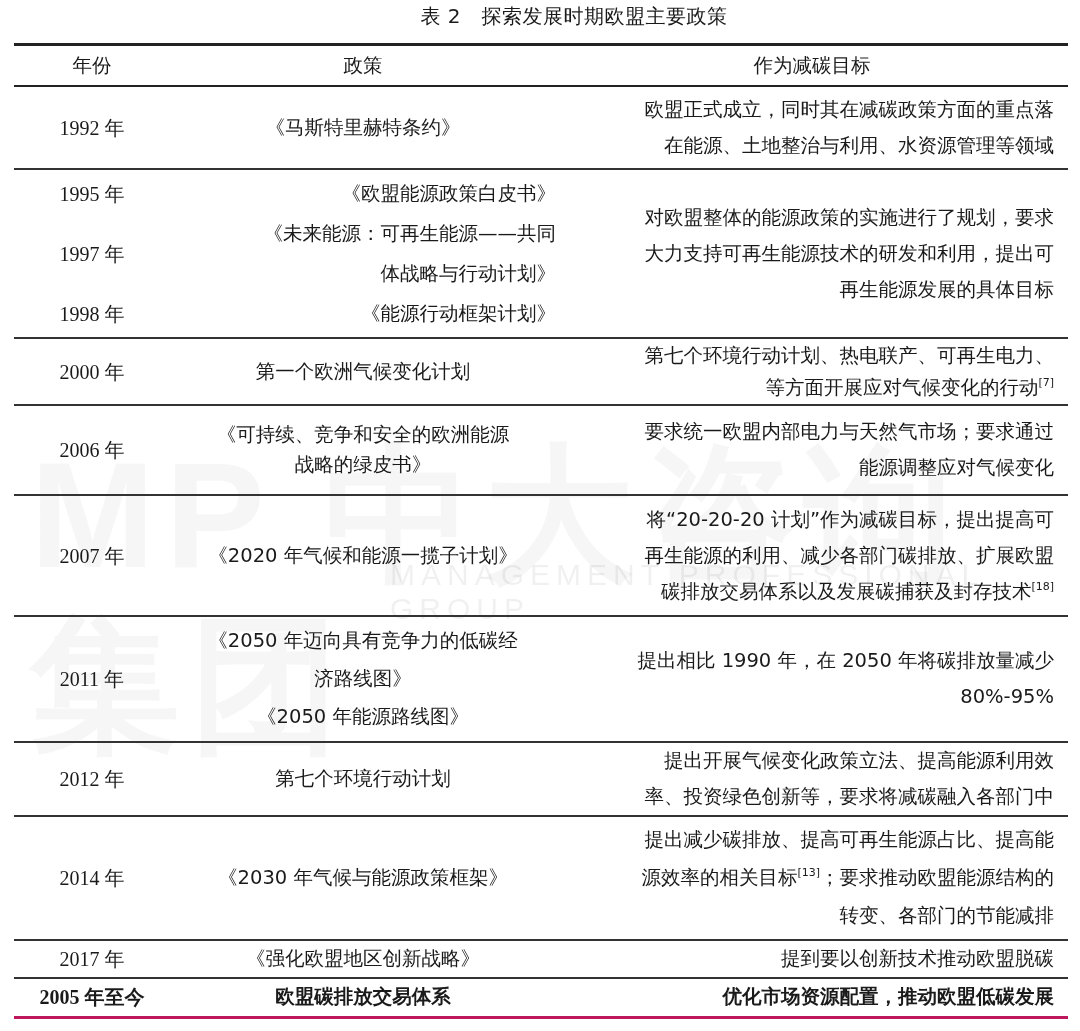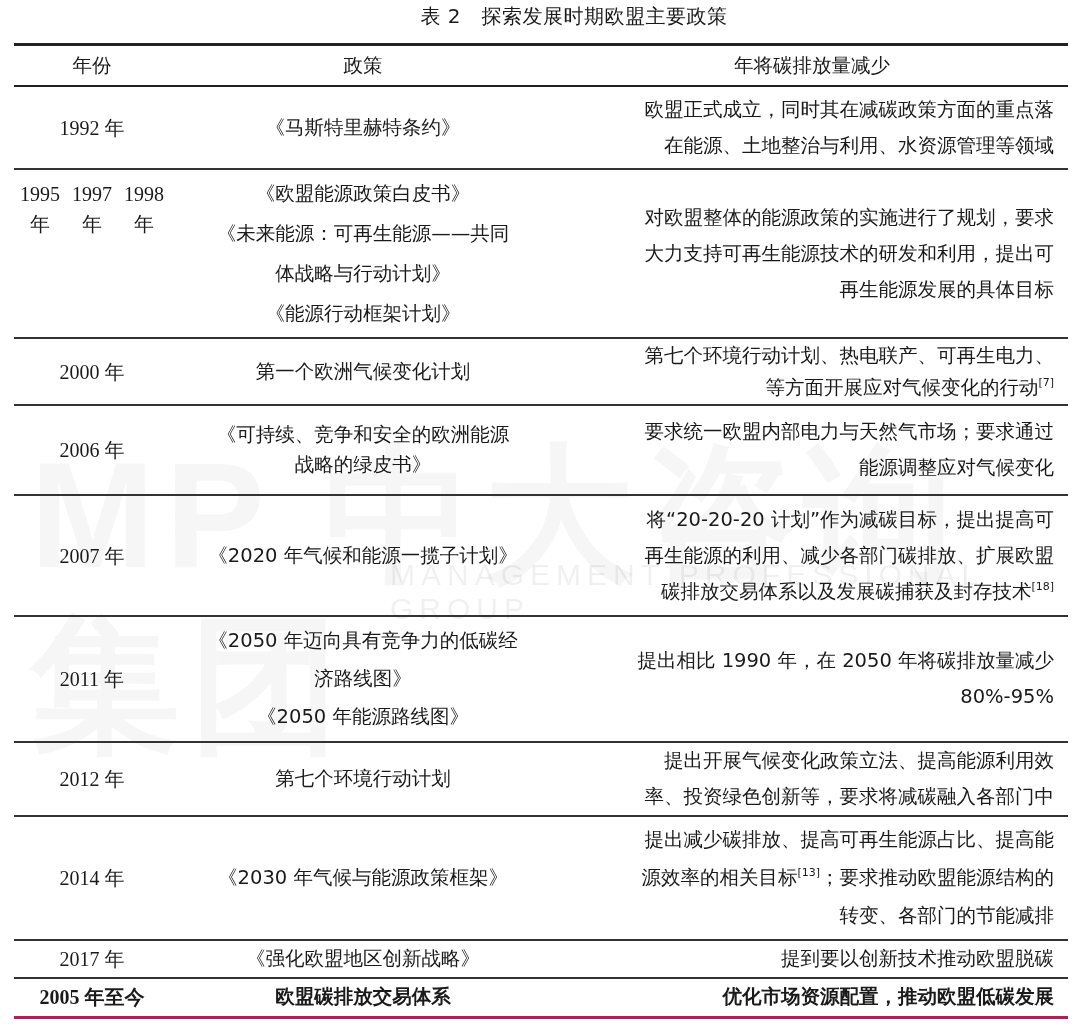--- a/index.html
+++ b/index.html
@@ -40,22 +40,22 @@
   td { padding: 0; vertical-align: middle; }
   col.c-year { width: 156px; }
   col.c-policy { width: 386px; }
   col.c-content { width: 512px; }
   .year-cell, .policy-cell { text-align: center; }
   .year-cell .yr { display: block; line-height: 30px; font-family: "Liberation Serif", serif; font-size: 20px; }
   .policy-cell .pl { display: block; line-height: 30px; }
   .content-cell { padding: 0 14px 0 14px; line-height: 36px; text-align: right; }
   .content-cell .ln { display: block; white-space: nowrap; }
   sup { font-size: 11px; vertical-align: 8px; line-height: 0; }
-  .multi-year { display: flex; flex-direction: row; justify-content: space-between; height: 150px; padding: 6px 0; }
-  .multi-policy { display: flex; flex-direction: column; justify-content: space-between; height: 150px; padding: 6px 0; }
+  .multi-year { display: flex; flex-direction: column; justify-content: space-between; height: 150px; padding: 6px 0; }
+  .multi-policy { display: flex; flex-direction: column; justify-content: space-between; height: 150px; padding: 6px 0; align-items: flex-end; }
 </style>
 </head>
 <body>
 
 <div class="caption">表 2　探索发展时期欧盟主要政策</div>
 
 <div class="watermark">
   <div class="wm-big">MP 中大咨询集团</div>
   <div class="wm-small">MANAGEMENT PROFESSIONAL GROUP</div>
 </div>
@@ -63,21 +63,21 @@
 <table>
   <colgroup>
       <col class="c-year">
       <col class="c-policy">
       <col class="c-content">
     </colgroup>
   <thead>
     <tr>
       <th>年份</th>
       <th>政策</th>
-      <th>年将碳排放量减少</th>
+      <th>作为减碳目标</th>
     </tr>
   </thead>
   <tbody>
 
     <tr style="height:83px">
       <td class="year-cell">
           <span class="yr">1992 年</span>
         </td>
       <td class="policy-cell">
           <span class="pl">《马斯特里赫特条约》</span>

